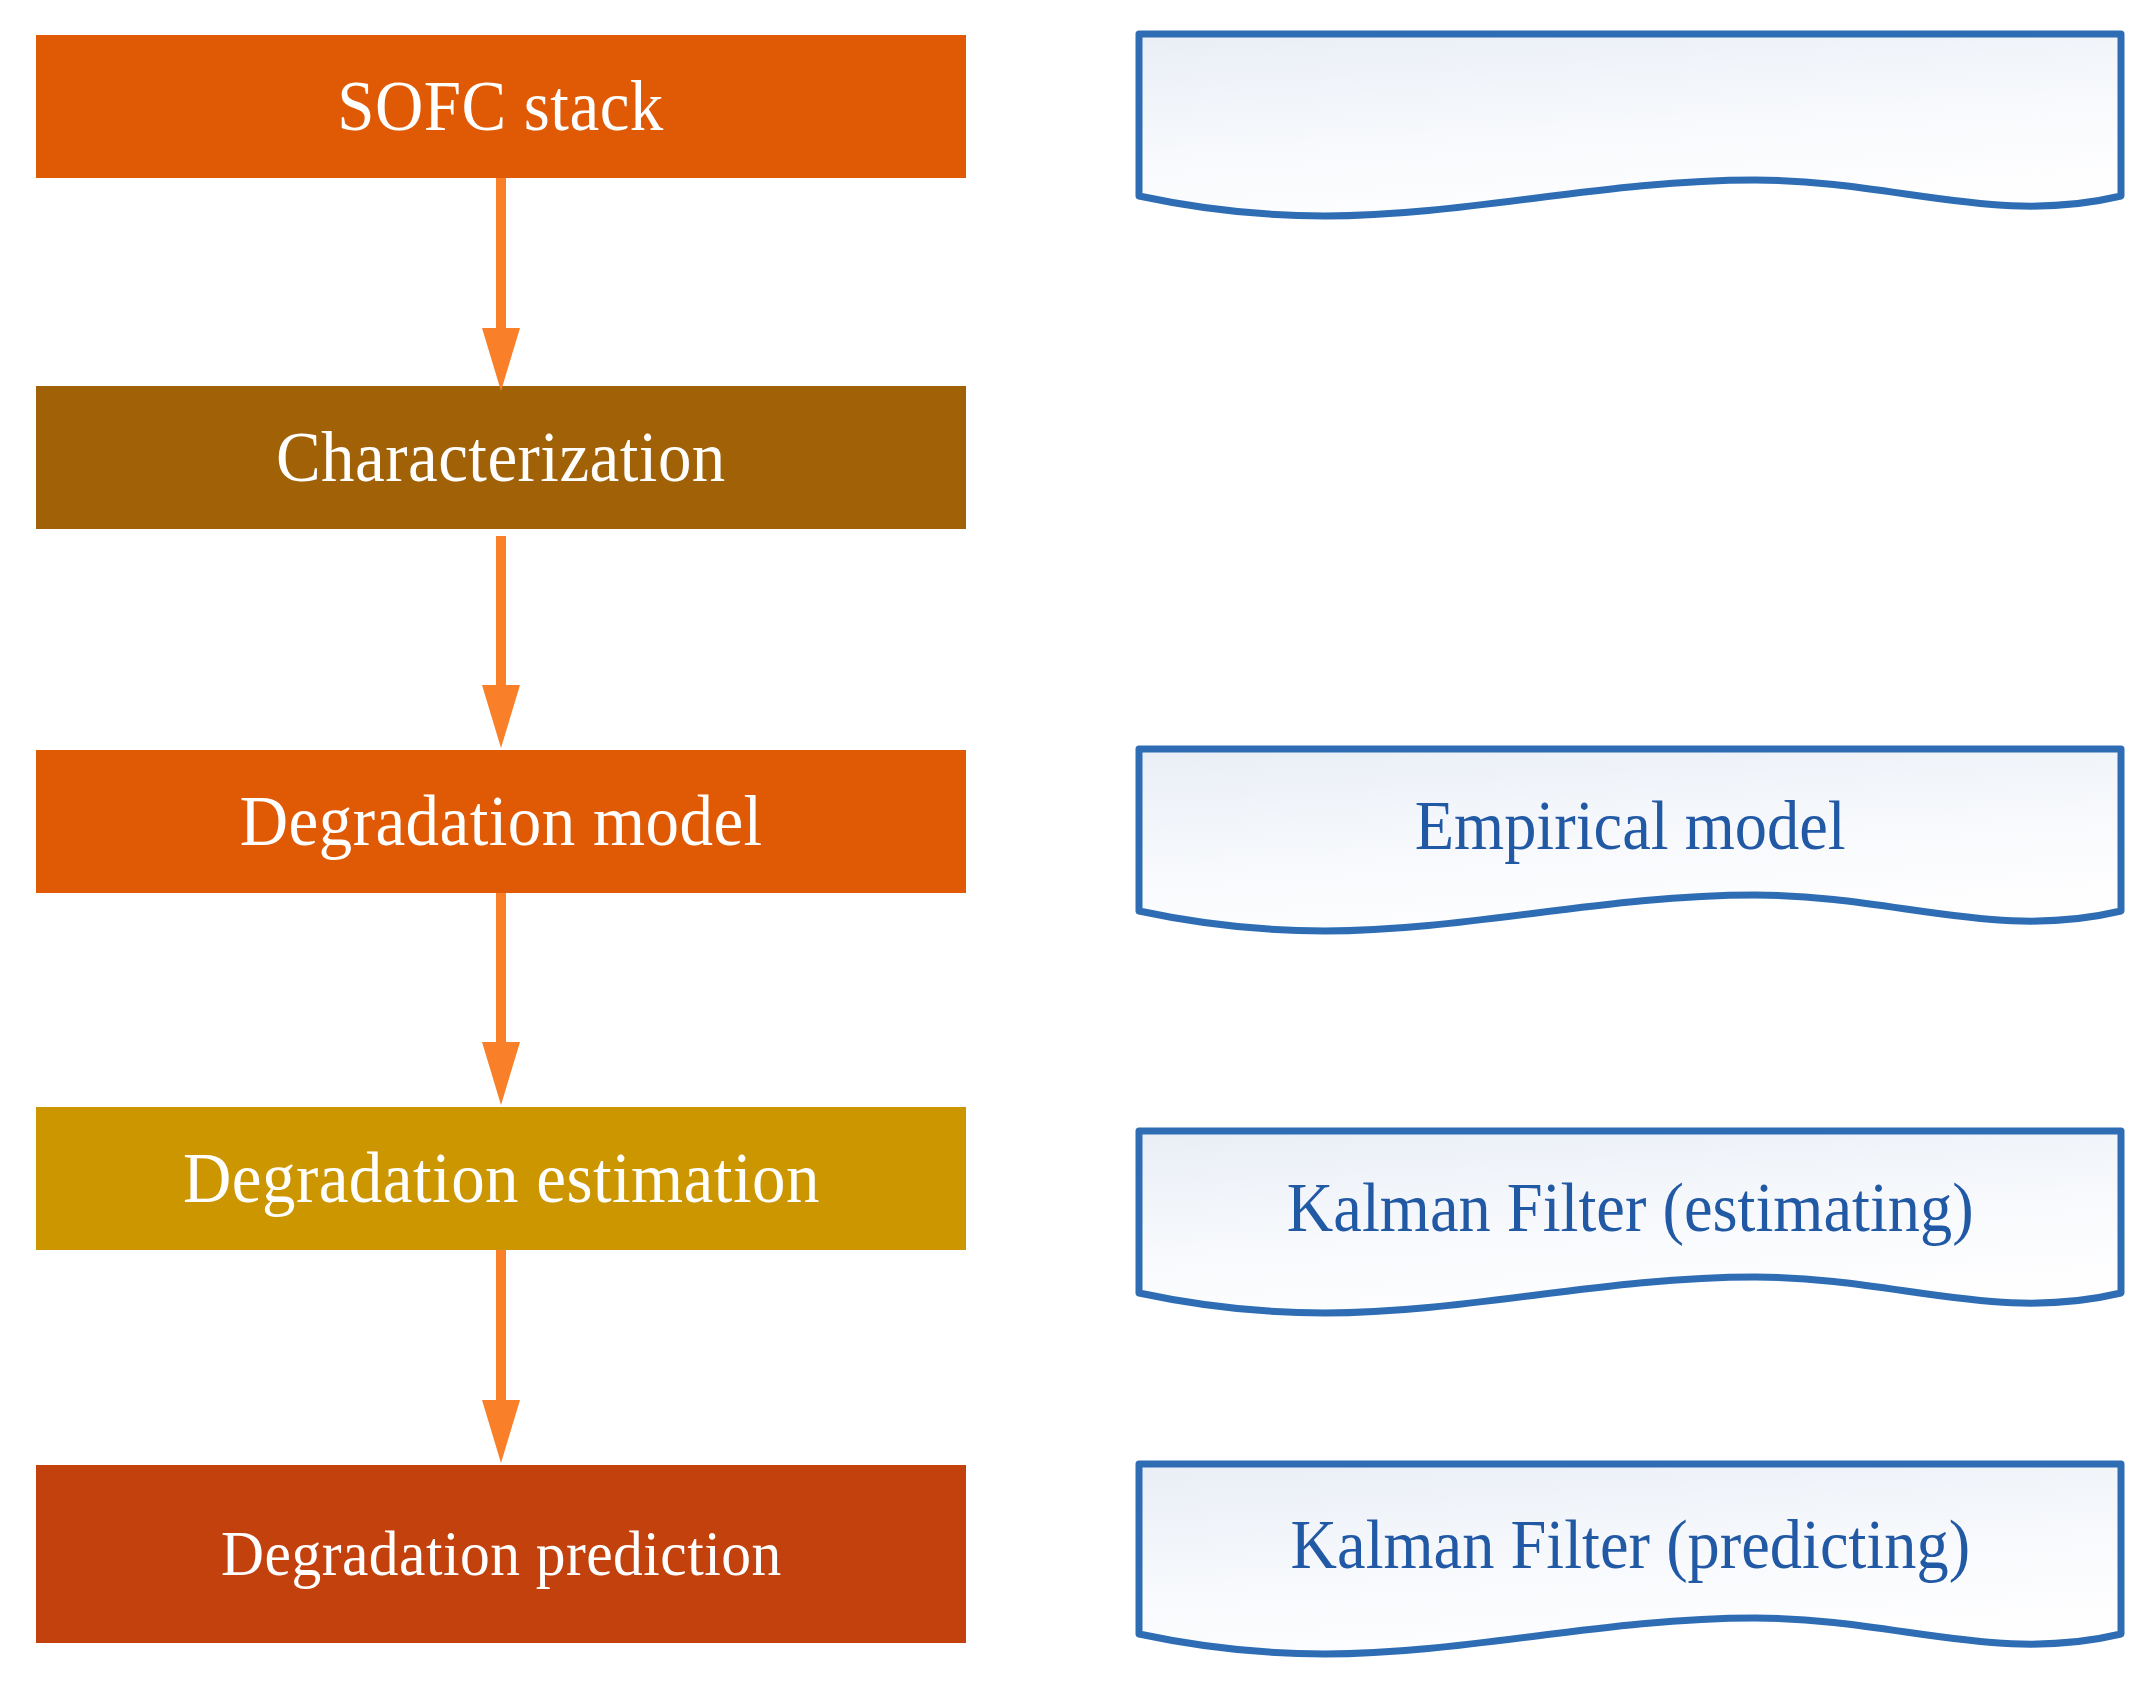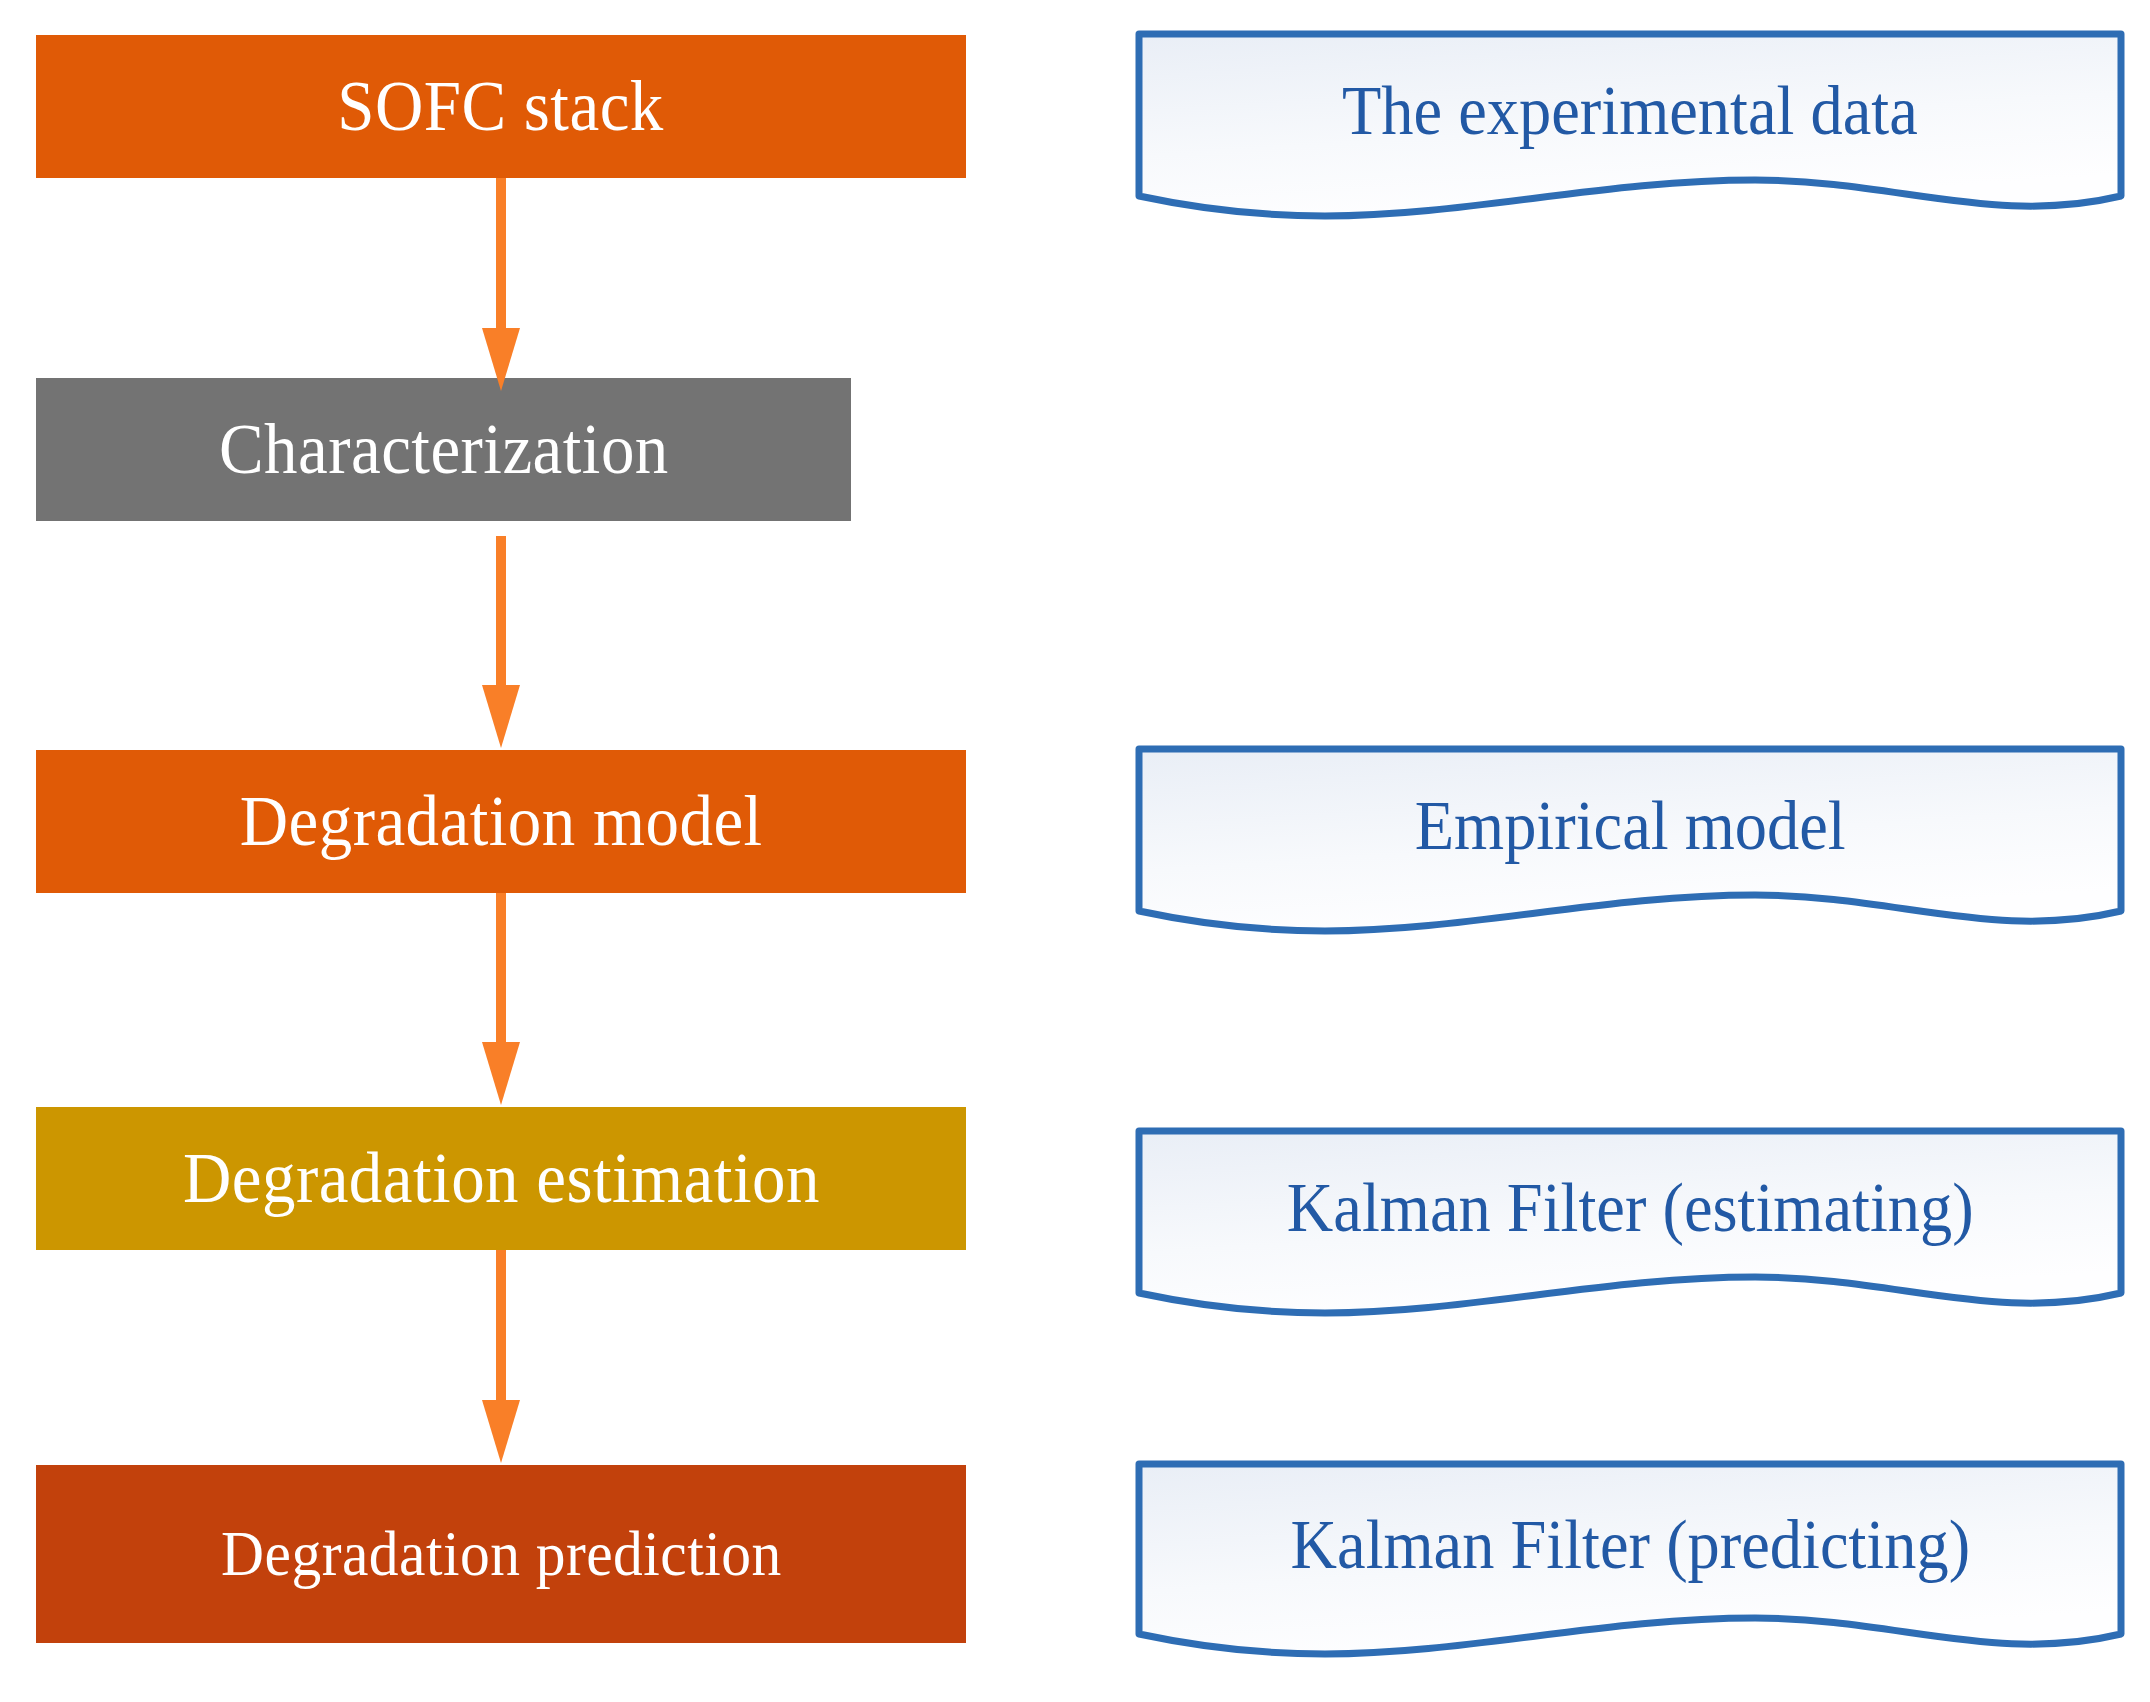--- a/index.html
+++ b/index.html
@@ -73,21 +73,21 @@
 </style>
 </head>
 <body>
 
 <div id="canvas">
 
   <div class="proc-box" style="left:36px; top:35px; width:930px; height:143px; background:#E05A06; font-size:72px;">
     <span class="proc-label">SOFC stack</span>
   </div>
 
-  <div class="proc-box" style="left:36px; top:378px; width:815px; height:143px; background:#737373; font-size:72px;">
+  <div class="proc-box" style="left:36px; top:386px; width:930px; height:143px; background:#a16207; font-size:72px;">
     <span class="proc-label">Characterization</span>
   </div>
 
   <div class="proc-box" style="left:36px; top:750px; width:930px; height:143px; background:#E05A06; font-size:72px;">
     <span class="proc-label">Degradation model</span>
   </div>
 
   <div class="proc-box" style="left:36px; top:1107px; width:930px; height:143px; background:#CC9600; font-size:72px;">
     <span class="proc-label">Degradation estimation</span>
   </div>
@@ -128,23 +128,20 @@
     <svg viewBox="0 0 990 205" preserveAspectRatio="none">
       <defs>
         <linearGradient id="wg1" x1="0" y1="0" x2="0.35" y2="1">
           <stop offset="0%" stop-color="#E9EEF6"></stop>
           <stop offset="60%" stop-color="#F7F9FC"></stop>
           <stop offset="100%" stop-color="#FEFEFF"></stop>
         </linearGradient>
       </defs>
       <path d="M4,4 L986,4 L986,166 C860,196 760,150 620,150 C470,150 330,186 190,186 C120,186 60,178 4,166 Z" fill="url(#wg1)" stroke="#2E6DB4" stroke-width="7" stroke-linejoin="round"></path>
     </svg>
-    <div class="wave-label" style="top:22px; height:118px; font-size:70px;">
-      <span>The experimental data</span>
-    </div>
   </div>
 
 
   <div class="wave-box" style="left:1135px; top:745px; width:990px; height:205px;">
     <svg viewBox="0 0 990 205" preserveAspectRatio="none">
       <defs>
         <linearGradient id="wg3" x1="0" y1="0" x2="0.35" y2="1">
           <stop offset="0%" stop-color="#E9EEF6"></stop>
           <stop offset="60%" stop-color="#F7F9FC"></stop>
           <stop offset="100%" stop-color="#FEFEFF"></stop>

